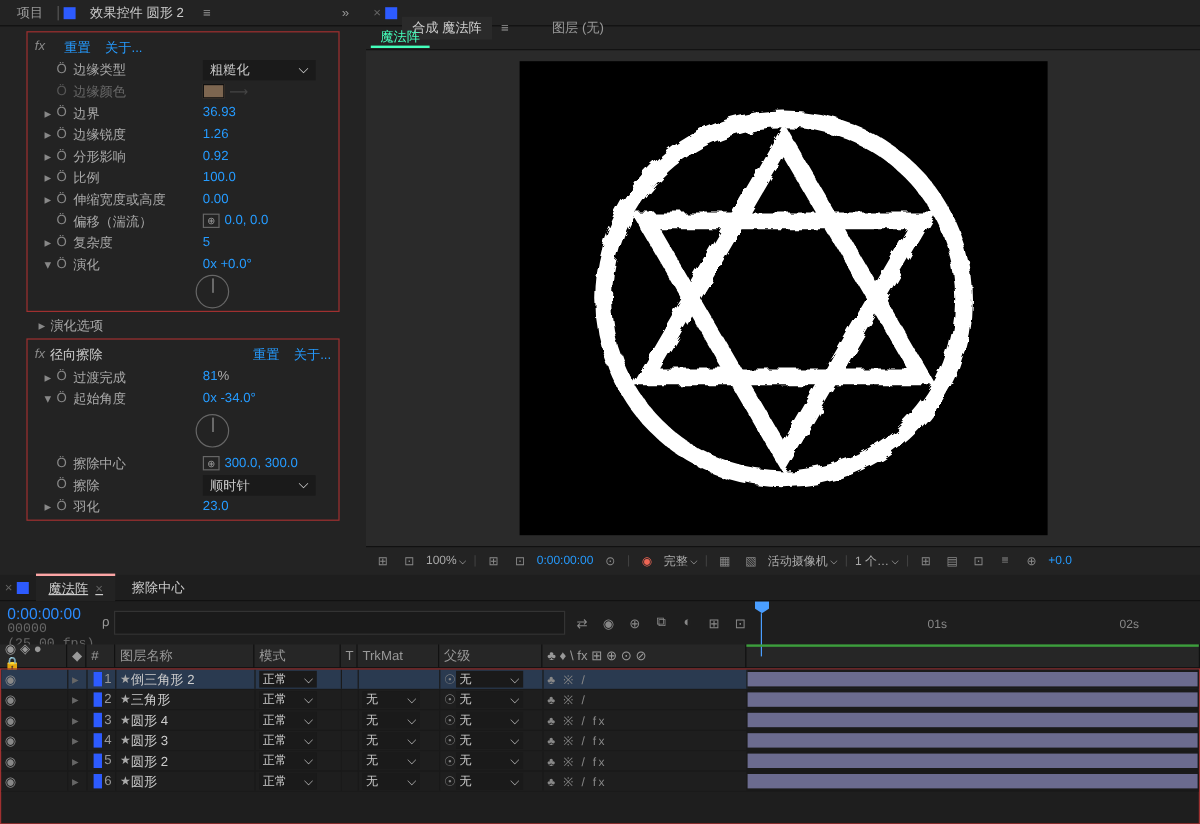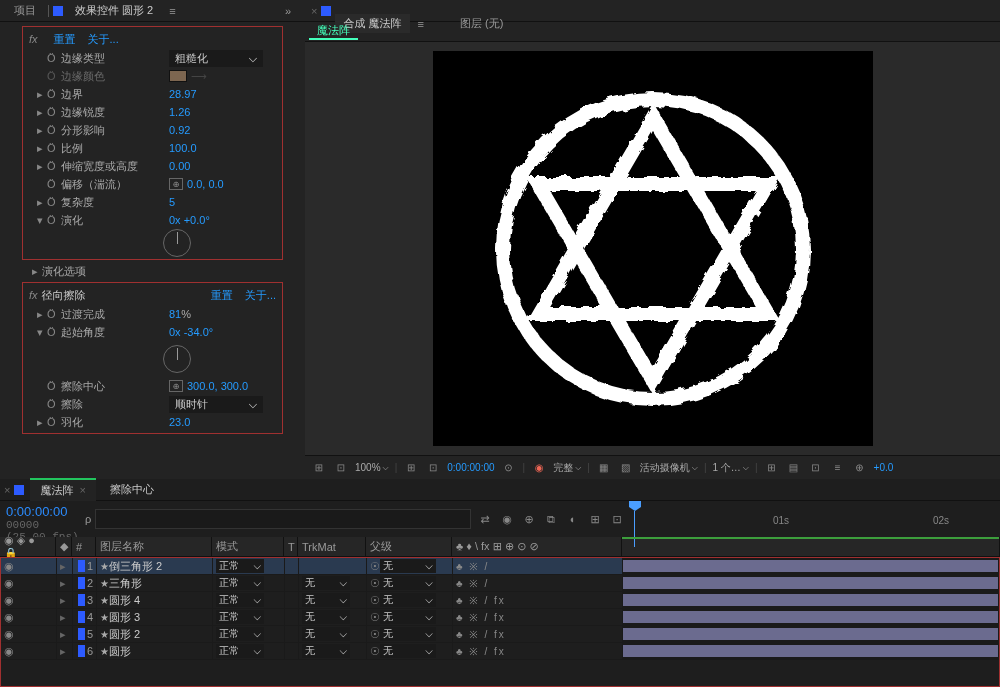--- a/index.html
+++ b/index.html
@@ -37,21 +37,21 @@
 .canvas { width: 440px; height: 395px; background: #000; display: flex; align-items: center; justify-content: center; }
 .viewer-footer { height: 24px; background: #232323; display: flex; align-items: center; padding: 0 6px; gap: 6px; color: #aaa; font-size: 10px; border-top: 1px solid #111; }
 .viewer-footer .sep { color: #444; }
 .viewer-footer .dd { display: inline-flex; align-items: center; gap: 2px; }
 .viewer-footer .chev { font-size: 8px; }
 .viewer-footer .link2 { color: #259bff; }
 
 .timeline-section { height: 208px; background: #1e1e1e; display: flex; flex-direction: column; }
 .tl-tabs { height: 22px; display: flex; align-items: center; border-bottom: 1px solid #111; }
 .tl-tab { padding: 3px 10px; color: #ccc; margin: 0 2px; }
-.tl-tab.active { border-top: 2px solid #22c55e; background: #232323; }
+.tl-tab.active { border-top: 2px solid #fca5a5; background: #232323; text-decoration: underline; }
 .tl-tab .x { margin-left: 6px; color: #666; }
 .tl-header { display: flex; height: 36px; }
 .tl-header-left { width: 85px; padding: 3px 6px; }
 .timecode { color: #2b8cff; font-size: 13px; }
 .framerate { color: #666; font-size: 11px; font-family: Liberation Mono, monospace; }
 .tl-search { flex: 0 0 390px; display: flex; align-items: center; }
 .tl-search .search-box { flex: 1; height: 20px; background: #1a1a1a; border: 1px solid #333; margin: 0 4px; padding: 0 4px; }
 .tl-tools { flex: 0 0 150px; display: flex; align-items: center; gap: 6px; justify-content: flex-end; color: #888; }
 .tl-ruler { flex: 1; position: relative; }
 .tl-ruler-label { position: absolute; top: 14px; color: #888; font-size: 10px; }
@@ -112,21 +112,21 @@
             <span class="twisty"></span>
             <span class="clock">Ö</span>
             <span class="label">边缘颜色</span>
             <span class="colorswatch"></span>
             <span style="margin-left:4px;color:#666">⟶</span>
           </div>
         <div class="prop-row">
             <span class="twisty">▸</span>
             <span class="clock">Ö</span>
             <span class="label">边界</span>
-            <span class="value">28.97</span>
+            <span class="value">36.93</span>
           </div>
         <div class="prop-row">
             <span class="twisty">▸</span>
             <span class="clock">Ö</span>
             <span class="label">边缘锐度</span>
             <span class="value">1.26</span>
           </div>
         <div class="prop-row">
             <span class="twisty">▸</span>
             <span class="clock">Ö</span>

